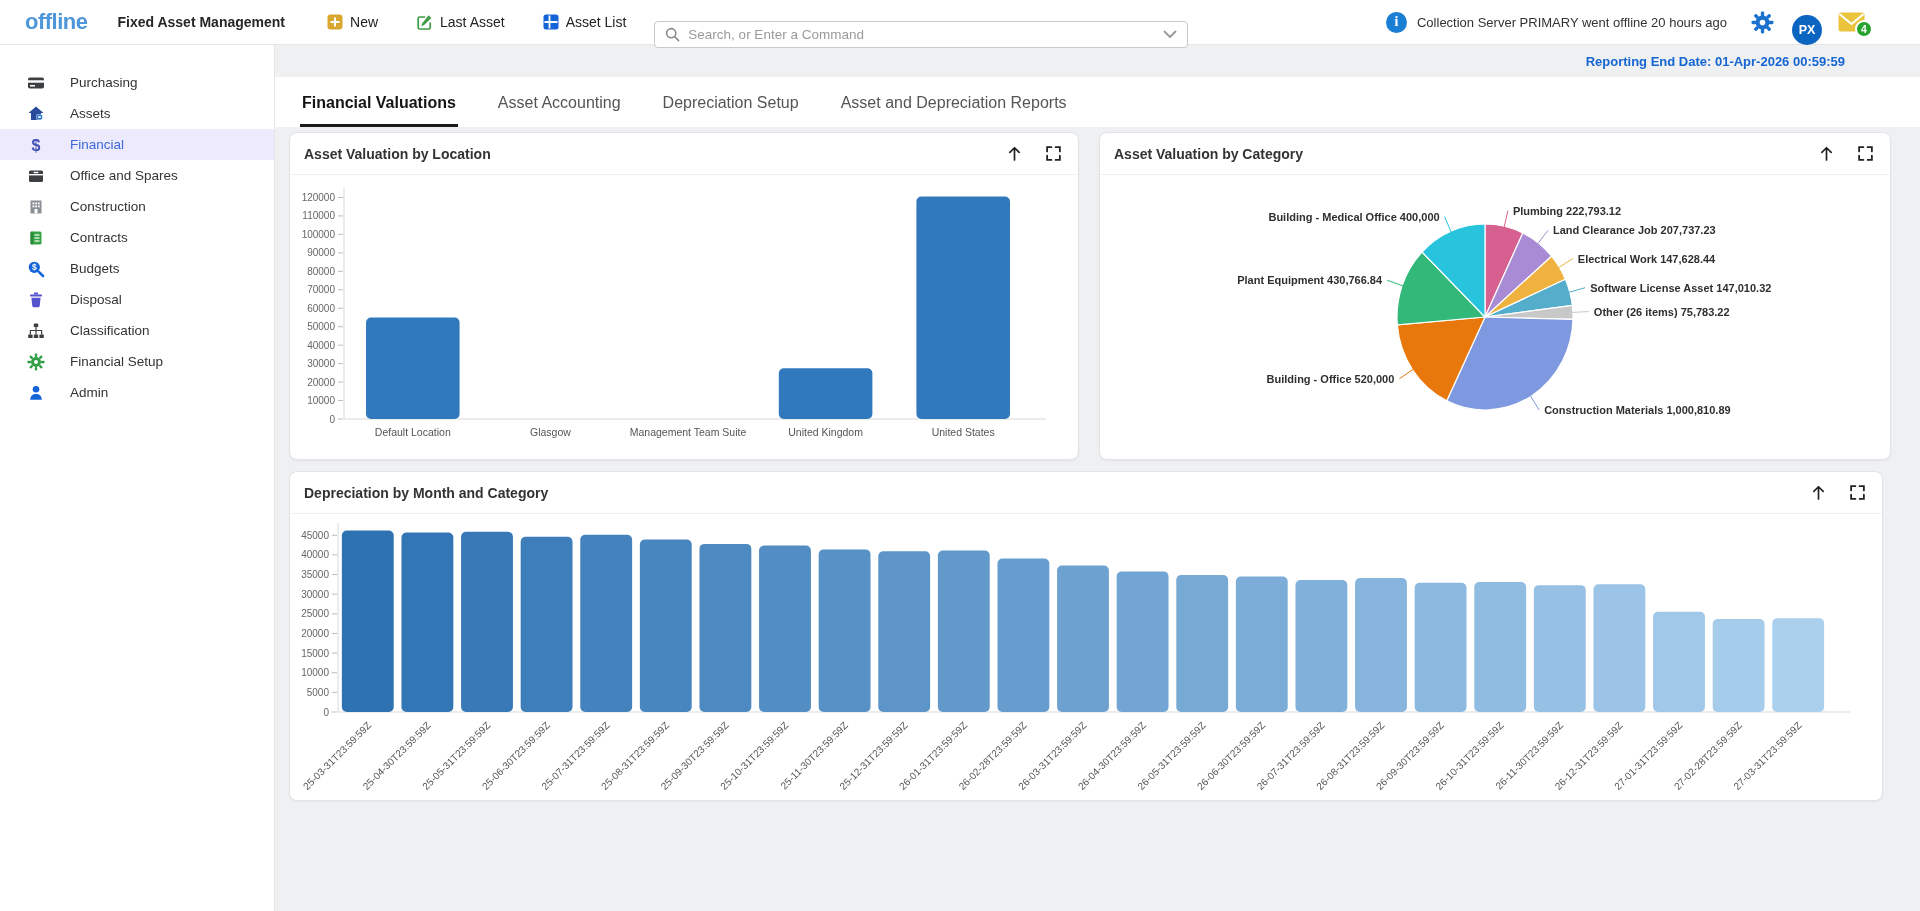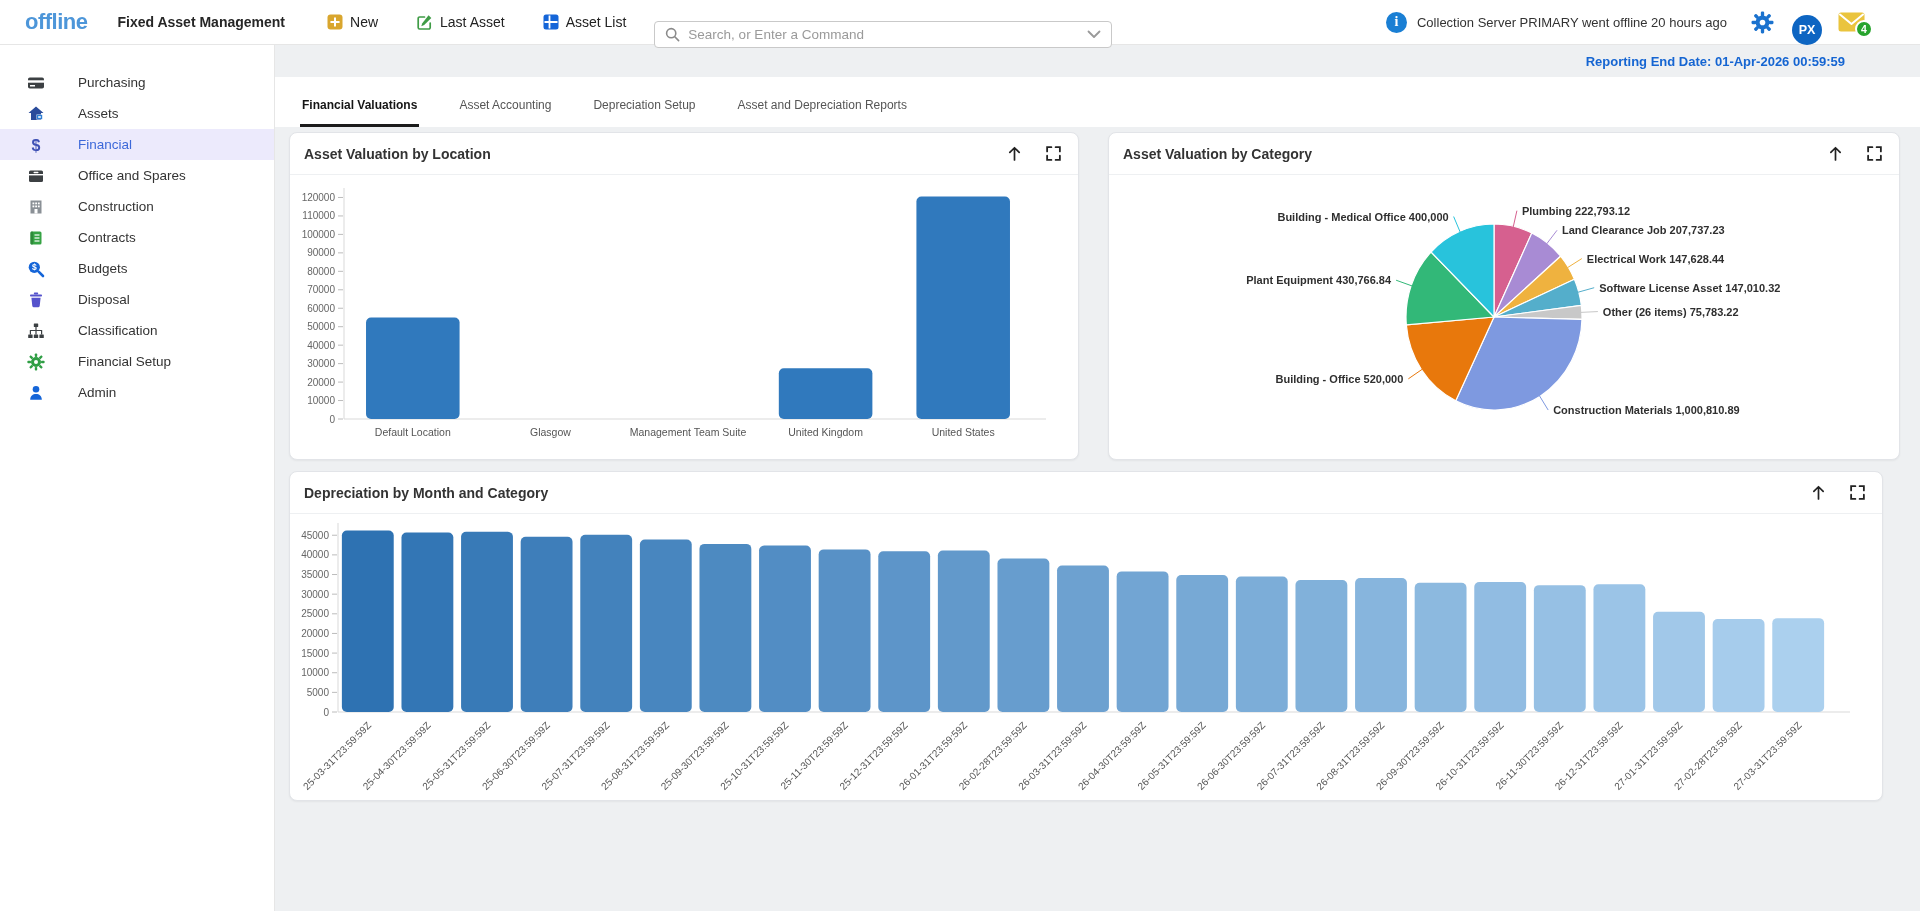--- a/index.html
+++ b/index.html
@@ -7,21 +7,21 @@
     font-family:"Liberation Sans", sans-serif; }
   .stage { position:relative; width:1920px; height:911px; }
 
   
   .header { position:absolute; top:0; left:0; width:1920px; height:45px; background:#fff;
     border-bottom:1px solid #e6e6e6; display:flex; align-items:center; z-index:5; }
   .logo { margin-left:25px; font-size:22px; font-weight:700; color:#4d96d9; letter-spacing:-0.5px; }
   .app-title { margin-left:30px; font-size:14px; font-weight:700; color:#262626; white-space:nowrap; }
   .hdr-actions { display:flex; align-items:center; margin-left:42px; gap:38px; }
   .hdr-btn { display:flex; align-items:center; gap:7px; font-size:14px; color:#222; cursor:pointer; white-space:nowrap; }
-  .search-box { margin-left:28px; width:458px; height:27px; border:1px solid #c9c9c9; border-radius:4px;
+  .search-box { margin-left:28px; width:534px; height:27px; border:1px solid #c9c9c9; border-radius:4px;
     display:flex; align-items:center; background:#fff; padding:0 10px;margin-top:24px; }
   .search-box input { border:none; outline:none; flex:1; font-size:13.5px; color:#333; margin-left:8px;
     font-family:"Liberation Sans", sans-serif; background:transparent; }
   .search-box input::placeholder { color:#9a9a9a; }
   .hdr-right { margin-left:auto; display:flex; align-items:center; margin-right:55px; }
   .info-badge { width:21px; height:21px; border-radius:50%; background:#1a7fd4; color:#fff; display:flex;
     align-items:center; justify-content:center; font-family:"Liberation Serif", serif; font-weight:700;
     font-size:14px; flex:none; }
   .notif-text { margin-left:10px; font-size:13px; color:#333; white-space:nowrap; }
   .gear-wrap { margin-left:24px; display:flex; }
@@ -29,35 +29,35 @@
     font-size:12.5px; font-weight:700; display:flex; align-items:center; justify-content:center; cursor:pointer;margin-top:16px; }
   .mail { margin-left:16px; position:relative; display:flex; cursor:pointer; }
   .mail-badge { position:absolute; right:-8px; bottom:-6px; width:18px; height:18px; border-radius:50%;
     background:#27a42d; border:2px solid #fff; color:#fff; font-size:10.5px; font-weight:700;
     display:flex; align-items:center; justify-content:center; }
 
   
   .sidebar { position:absolute; top:45px; left:0; width:275px; bottom:0; background:#fff;
     border-right:1px solid #e6e6e6; padding-top:22px; }
   .side-item { height:31px; display:flex; align-items:center; padding-left:26px; font-size:13.5px;
-    color:#333; cursor:pointer;gap:8px; }
+    color:#333; cursor:pointer; }
   .side-item .s-ic { width:20px; display:flex; justify-content:center; margin-right:24px; flex:none; }
   .side-item.active { background:#eceafc; color:#3c68d9; }
 
   
   .main { position:absolute; left:275px; top:45px; right:0; bottom:0; background:#eef0f2; }
   .report-strip { height:32px; display:flex; align-items:center; justify-content:flex-end;
     padding-right:75px; font-size:13px; font-weight:700; color:#1565d2; }
   .tabbar { height:50px; background:#fff; display:flex; align-items:flex-end; padding-left:25px; gap:38px; }
-  .tab { font-size:12px; color:#555; padding:0 2px 12px 2px; cursor:pointer; white-space:nowrap;
+  .tab { font-size:16px; color:#555; padding:0 2px 12px 2px; cursor:pointer; white-space:nowrap;
     border-bottom:3px solid transparent; }
   .tab.active { color:#151515; font-weight:700; border-bottom:3px solid #1b1b1b; }
 
   .cards { padding:5px 0 0 14px; }
-  .cards-row { display:flex; gap:29px; }
+  .cards-row { display:flex; gap:20px; }
   .card { background:#fff; border:1px solid #e2e4e8; border-radius:8px;
     box-shadow:0 1px 2px rgba(0,0,0,.05); }
   .card.c1 { width:790px; height:328px; }
   .card.c2 { width:792px; height:328px; }
   .card.c3 { width:1594px; height:330px; margin-top:11px; }
   .card-head { height:42px; display:flex; align-items:center; border-bottom:1px solid #eef0f2;
     padding:0 16px 0 14px; }
   .card-title { font-size:14px; font-weight:700; color:#333; }
   .card-acts { margin-left:auto; display:flex; align-items:center; gap:22px; }
   .card-acts span { display:flex; cursor:pointer; }

